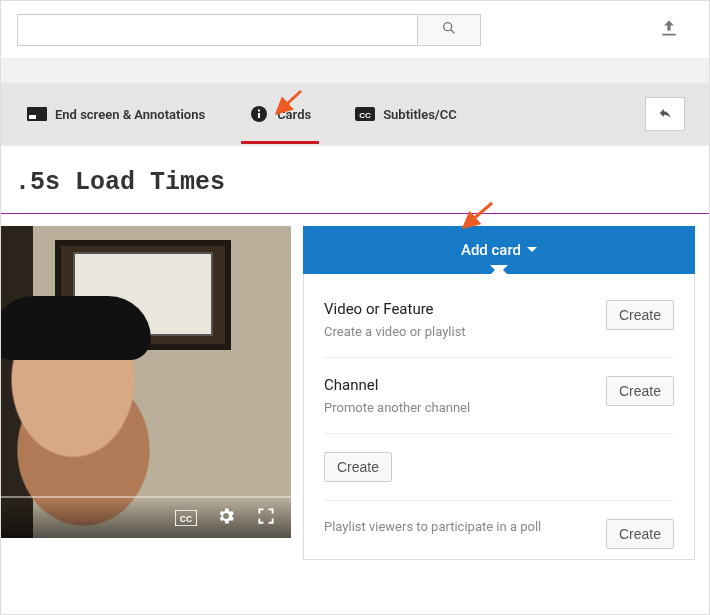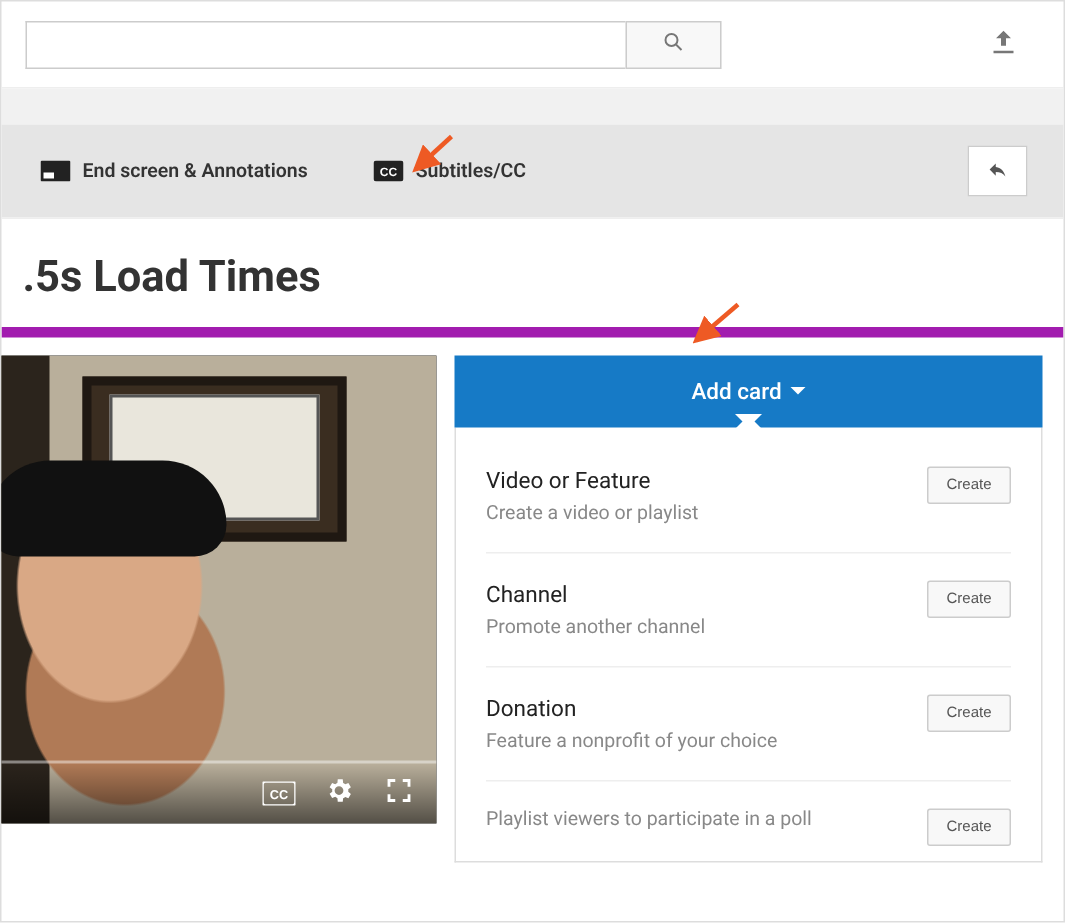--- a/index.html
+++ b/index.html
@@ -85,24 +85,25 @@
     border: 1px solid #ccc;
     background: #fff;
     display:flex; align-items:center; justify-content:center;
     cursor:pointer;
     color:#555;
   }
   .divider-h { height:1px; background:#eee; }
   
   .title-area {
     padding: 22px 14px 16px;
-    font-size: 29px;
+    font-size: 25px;
     font-weight: 700;
     color: #333;
-    border-bottom: 7px solid #a21caf;
+    border-bottom: 1px solid #a21caf;
+    font-family: Liberation Mono, monospace;
   }
   
   .content-row {
     display: flex;
     gap: 12px;
     padding: 12px 14px 0 0;
   }
   .video-col { flex: 0 0 290px; }
   .video-player {
     position: relative;
@@ -184,21 +185,21 @@
     padding: 18px 0;
     border-bottom:1px solid #eee;
   }
   .card-option:last-child { border-bottom:none; padding-bottom:10px;}
   .card-option .txt { flex:1 1 auto; padding-right:12px; }
   .opt-title { font-size:15px; color:#222; margin-bottom:6px; }
   .opt-desc { font-size:13px; color:#888; }
   .create-btn {
     border:1px solid #ccc; background:#f8f8f8;
     padding: 6px 12px;
-    font-size:10px; color:#555;
+    font-size:14px; color:#555;
     cursor:pointer;
     border-radius:2px;
   }
   
   .arrow {
     position:absolute; pointer-events:none;
   }
   .arrow svg { display:block; }
 </style>
 </head>
@@ -230,20 +231,30 @@
 
 <div class="tabs-row">
   <div class="tab">
     <span class="tab-icon">
       <svg width="20" height="14" viewBox="0 0 20 14">
           <rect width="20" height="14" rx="1" fill="#222"></rect>
           <rect x="2" y="8" width="7" height="4" fill="#fff"></rect>
         </svg>
     </span>
     <span>End screen &amp; Annotations</span>
+  </div>
+  <div class="tab active">
+    <span class="tab-icon">
+      <svg width="16" height="16" viewBox="0 0 16 16">
+          <circle cx="8" cy="8" r="8" fill="#222"></circle>
+          <rect x="7" y="7" width="2" height="5" fill="#fff"></rect>
+          <rect x="7" y="3.5" width="2" height="2" fill="#fff"></rect>
+        </svg>
+    </span>
+    <span>Cards</span>
   </div>
   <div class="tab">
     <span class="tab-icon">
       <svg width="20" height="14" viewBox="0 0 20 14">
           <rect width="20" height="14" rx="2" fill="#222"></rect>
           <text x="10" y="10.5" font-size="8" fill="#fff" text-anchor="middle" font-family="Arial" font-weight="bold">CC</text>
         </svg>
     </span>
     <span>Subtitles/CC</span>
   </div>
@@ -313,24 +324,20 @@
         <button class="create-btn">Create</button>
       </div>
       <div class="card-option">
         <div class="txt">
           <div class="opt-title">Channel</div>
           <div class="opt-desc">Promote another channel</div>
         </div>
         <button class="create-btn">Create</button>
       </div>
       <div class="card-option">
-        <div class="txt">
-          <div class="opt-title">Donation</div>
-          <div class="opt-desc">Feature a nonprofit of your choice</div>
-        </div>
         <button class="create-btn">Create</button>
       </div>
       <div class="card-option">
         <div class="txt">
           <div class="opt-desc">Playlist viewers to participate in a poll</div>
         </div>
         <button class="create-btn">Create</button>
       </div>
     </div>
   </div>

